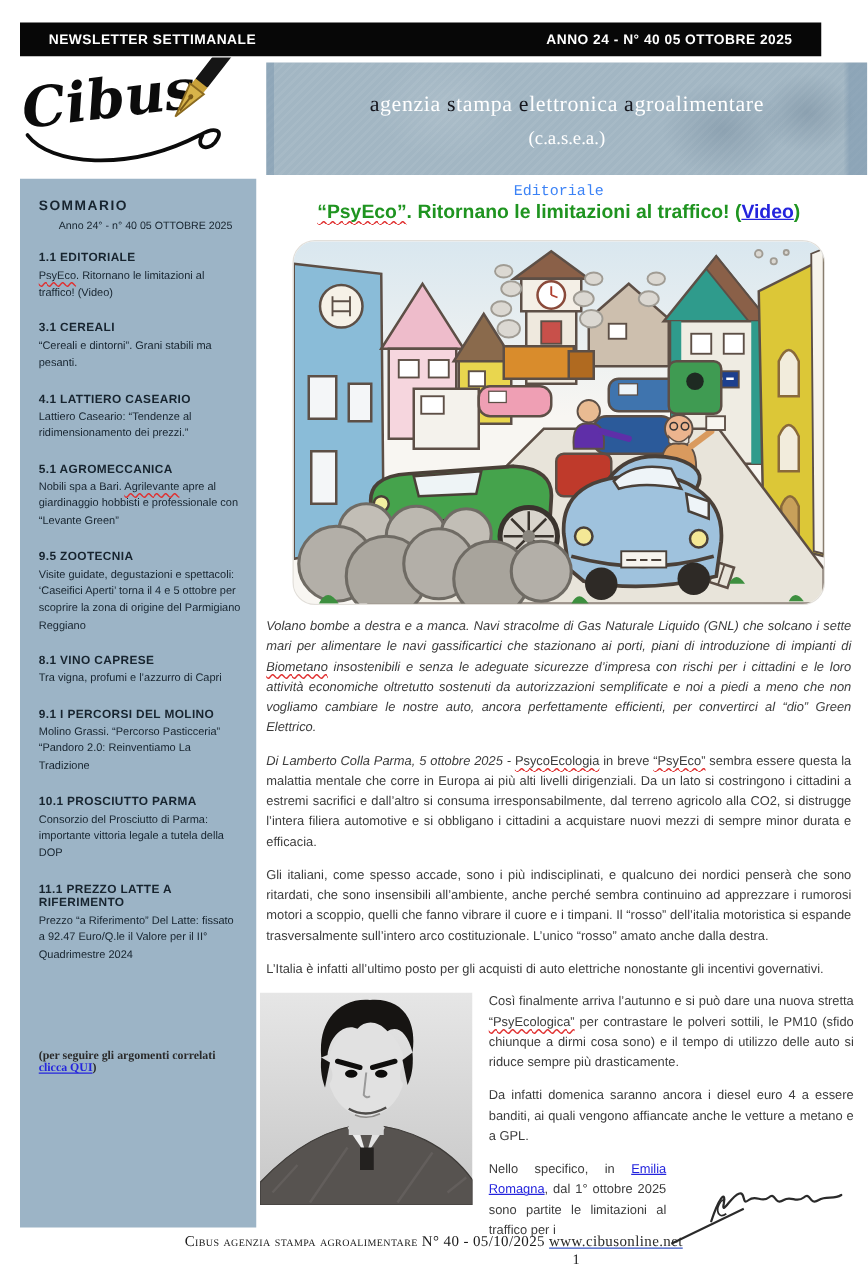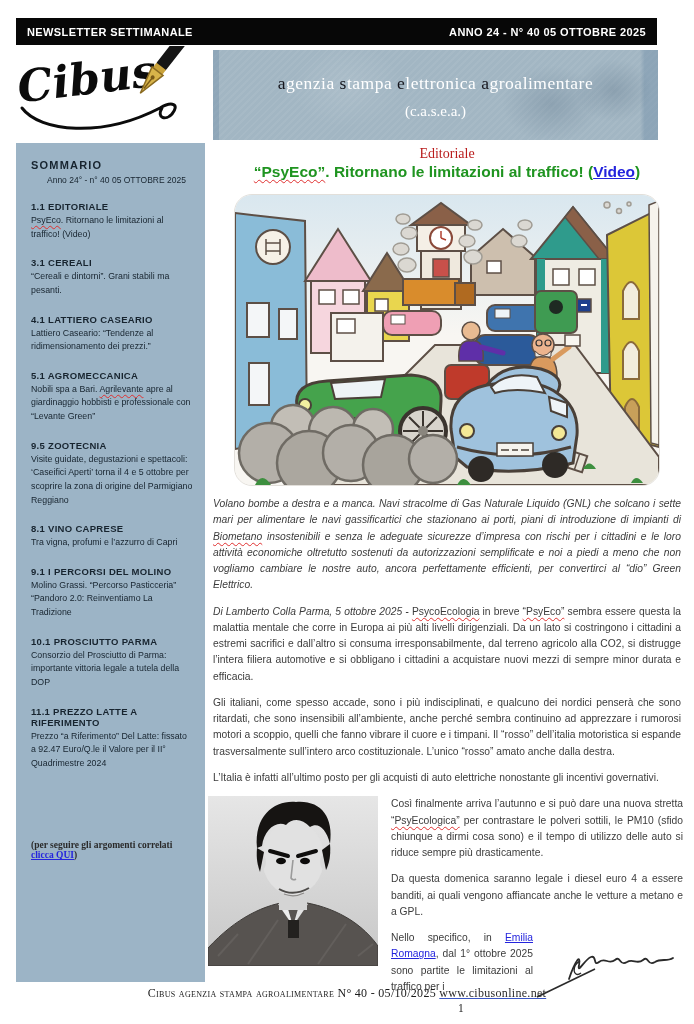--- a/index.html
+++ b/index.html
@@ -2,25 +2,25 @@
 <html><head>
 <meta charset="utf-8">
 <style>
   html,body{margin:0;padding:0;background:#fff;}
   .page{position:relative;width:694px;height:1024px;background:#fff;overflow:hidden;
         font-family:"Liberation Sans",sans-serif;}
 
   
   .topbar{position:absolute;left:16px;top:18px;width:641px;height:27px;background:#070707;
           color:#fff;display:flex;justify-content:space-between;align-items:center;
-          padding:0 11px;box-sizing:border-box;font-weight:bold;font-size:11px;letter-spacing:.4px;}
+          padding:0 23px;box-sizing:border-box;font-weight:bold;font-size:11px;letter-spacing:.4px;}
 
   
   .logo-box{position:absolute;left:12px;top:46px;width:200px;height:96px;}
-  .banner{position:absolute;left:213px;top:50px;width:445px;height:90px;background:#a2b6c3;
+  .banner{position:absolute;left:213px;top:50px;width:481px;height:90px;background:#a2b6c3;
           text-align:center;color:#fff;font-family:"Liberation Serif",serif;overflow:hidden;}
   .banner::before{content:"";position:absolute;inset:0;
      background:
        radial-gradient(70px 55px at 76% 60%, rgba(55,80,105,.20), transparent 70%),
        radial-gradient(55px 45px at 90% 45%, rgba(55,80,105,.22), transparent 70%),
        radial-gradient(80px 60px at 30% 40%, rgba(255,255,255,.10), transparent 70%),
        linear-gradient(90deg, rgba(120,148,172,.45) 0 6px, transparent 6px 96%, rgba(120,148,172,.5) 97%),
        repeating-linear-gradient(135deg, rgba(255,255,255,.05) 0 2px, transparent 2px 5px);}
   .banner-line1{position:relative;margin-top:23px;font-size:17.5px;letter-spacing:.5px;}
   .banner-line1 .init{color:#15151c;}
@@ -31,21 +31,21 @@
            box-sizing:border-box;padding:16px 12px 0 15px;color:#17242f;}
   .sommario-title{font-size:11px;font-weight:bold;letter-spacing:1.2px;}
   .sommario-sub{font-size:8.5px;margin-top:4px;padding-left:16px;}
   .sb-item{margin-top:16px;}
   .sb-item h4{margin:0 0 2px;font-size:9.5px;font-weight:bold;letter-spacing:.3px;}
   .sb-item p{margin:0;font-size:8.8px;line-height:1.55;}
   .sb-note{margin-top:70px;font-family:"Liberation Serif",serif;font-size:9.5px;font-weight:bold;color:#2a2a2a;}
 
   
   .main{position:absolute;left:213px;top:146px;width:468px;}
-  .kicker{text-align:center;color:#b91c1c;font-size:14px;font-family:Liberation Serif, serif;}
+  .kicker{text-align:center;color:#3b82f6;font-size:12px;font-family:Liberation Mono, monospace;}
   .title{margin:1px 0 0;text-align:center;color:#1f9420;font-weight:bold;font-size:15.5px;
          font-family:"Liberation Sans",sans-serif;}
   .drawing-wrap{width:424px;height:290px;margin:13px auto 0;border-radius:18px;overflow:hidden;
                 border:1px solid #e2dfda;background:#f8f6f2;}
   .article{margin-top:10px;font-size:10.3px;line-height:1.58;color:#3c3c3c;text-align:justify;}
   .article p{margin:2px 0 10px;}
   .p-it{font-style:italic;}
   .media-row{display:flex;margin-top:2px;}
   .photo-svg{flex:none;width:170px;height:170px;margin-left:-5px;display:block;}
   .side-col{flex:1;padding-left:13px;}
@@ -321,21 +321,21 @@
           <ellipse cx="73" cy="65" rx="5" ry="3.2" fill="#0c0b0a"></ellipse>
           <ellipse cx="97" cy="65" rx="5" ry="3.2" fill="#0c0b0a"></ellipse>
           <path d="M85 64 L83 82 q2 3 5 1" fill="none" stroke="#9a9a9a" stroke-width="1.6"></path>
           <path d="M71 93 Q85 101 101 92" fill="none" stroke="#4d4b49" stroke-width="2"></path>
           <path d="M76 98 Q86 102 96 97" fill="none" stroke="#8c8a88" stroke-width="1.2"></path>
         </svg>
 
         <div class="side-col">
           <div id="side-paras">
               <p><span>Così </span><span class="bd">finalmente arriva l’autunno</span><span> e si può dare una nuova stretta </span><span class="sq">“PsyEcologica”</span><span> per contrastare le polveri sottili, le PM10 (sfido chiunque a dirmi cosa sono) e il tempo di utilizzo delle auto si riduce sempre più drasticamente.</span></p>
-              <p><span>Da questa domenica saranno legale i </span><span class="bd">diesel euro 4</span><span> a essere banditi, ai quali vengono affiancate anche le vetture a </span><span class="bd">metano e a GPL</span><span>.</span></p>
+              <p><span>Da infatti domenica saranno ancora i </span><span class="bd">diesel euro 4</span><span> a essere banditi, ai quali vengono affiancate anche le vetture a </span><span class="bd">metano e a GPL</span><span>.</span></p>
             </div>
           <div class="last-row">
             <p class="last-p"><span>Nello specifico, in </span><span class="lnk">Emilia Romagna</span><span>, dal 1° ottobre 2025 sono partite le limitazioni al traffico per i</span></p>
 
             <svg class="sig" viewBox="0 0 150 62">
               <path d="M4 54 L62 26" stroke="#2a2a2a" stroke-width="1.6" fill="none"></path>
               <path d="M36 36 C 42 18 48 10 46 22 C 44 32 52 16 58 14 C 64 12 60 24 66 19
                        C 72 14 76 22 82 17 C 88 12 86 24 94 19 C 100 15 104 22 110 17
                        C 116 12 114 24 122 19 C 128 15 134 19 140 15" stroke="#2a2a2a" stroke-width="1.8" fill="none" stroke-linecap="round"></path>
               <path d="M48 30 C 40 36 38 22 47 18" stroke="#2a2a2a" stroke-width="1.4" fill="none"></path>

